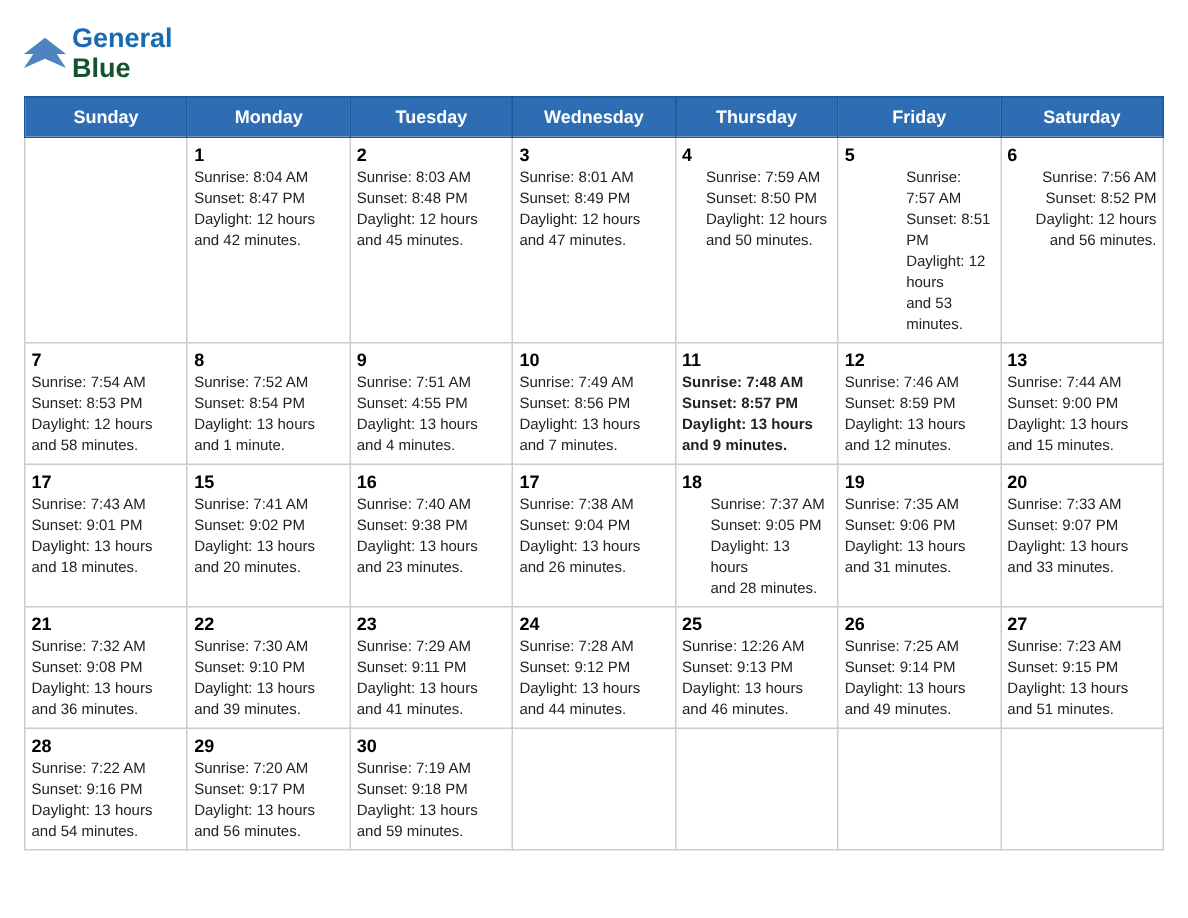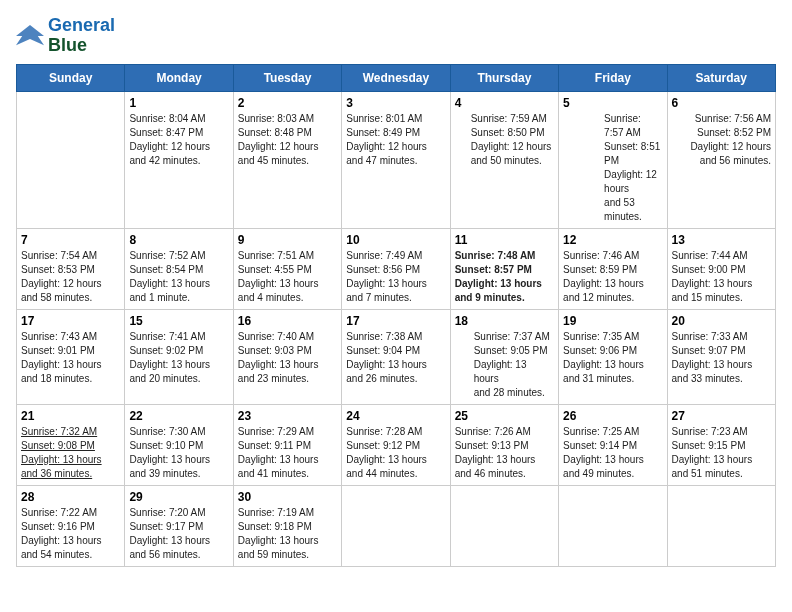--- a/index.html
+++ b/index.html
@@ -226,21 +226,21 @@
         <td>
           <span class="day-number">15</span>
           <div class="day-info" style="white-space: pre-line;">Sunrise: 7:41 AM
 Sunset: 9:02 PM
 Daylight: 13 hours
 and 20 minutes.</div>
         </td>
         <td>
           <span class="day-number">16</span>
           <div class="day-info" style="white-space: pre-line;">Sunrise: 7:40 AM
-Sunset: 9:03 PM
+Sunset: 9:38 PM
 Daylight: 13 hours
 and 23 minutes.</div>
         </td>
         <td>
           <span class="day-number">17</span>
           <div class="day-info" style="white-space: pre-line;">Sunrise: 7:38 AM
 Sunset: 9:04 PM
 Daylight: 13 hours
 and 26 minutes.</div>
         </td>
@@ -262,21 +262,21 @@
           <span class="day-number">20</span>
           <div class="day-info" style="white-space: pre-line;">Sunrise: 7:33 AM
 Sunset: 9:07 PM
 Daylight: 13 hours
 and 33 minutes.</div>
         </td>
       </tr>
       <tr class="week-row">
         <td>
           <span class="day-number">21</span>
-          <div class="day-info" style="white-space: pre-line; text-decoration: underline;">Sunrise: 7:32 AM
+          <div class="day-info" style="white-space: pre-line;">Sunrise: 7:32 AM
 Sunset: 9:08 PM
 Daylight: 13 hours
 and 36 minutes.</div>
         </td>
         <td>
           <span class="day-number">22</span>
           <div class="day-info" style="white-space: pre-line;">Sunrise: 7:30 AM
 Sunset: 9:10 PM
 Daylight: 13 hours
 and 39 minutes.</div>
@@ -290,21 +290,21 @@
         </td>
         <td>
           <span class="day-number">24</span>
           <div class="day-info" style="white-space: pre-line;">Sunrise: 7:28 AM
 Sunset: 9:12 PM
 Daylight: 13 hours
 and 44 minutes.</div>
         </td>
         <td>
           <span class="day-number">25</span>
-          <div class="day-info" style="white-space: pre-line;">Sunrise: 7:26 AM
+          <div class="day-info" style="white-space: pre-line;">Sunrise: 12:26 AM
 Sunset: 9:13 PM
 Daylight: 13 hours
 and 46 minutes.</div>
         </td>
         <td>
           <span class="day-number">26</span>
           <div class="day-info" style="white-space: pre-line;">Sunrise: 7:25 AM
 Sunset: 9:14 PM
 Daylight: 13 hours
 and 49 minutes.</div>

